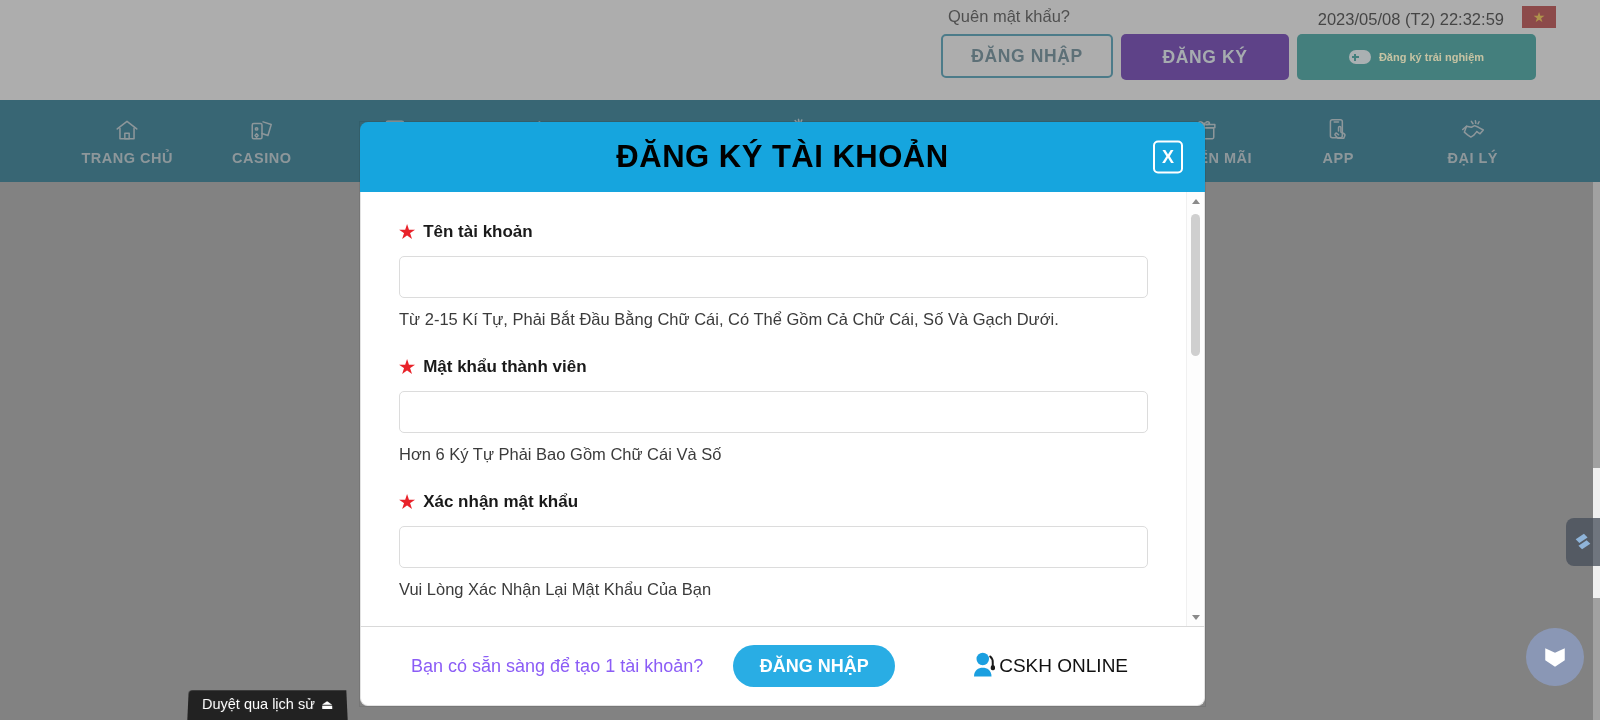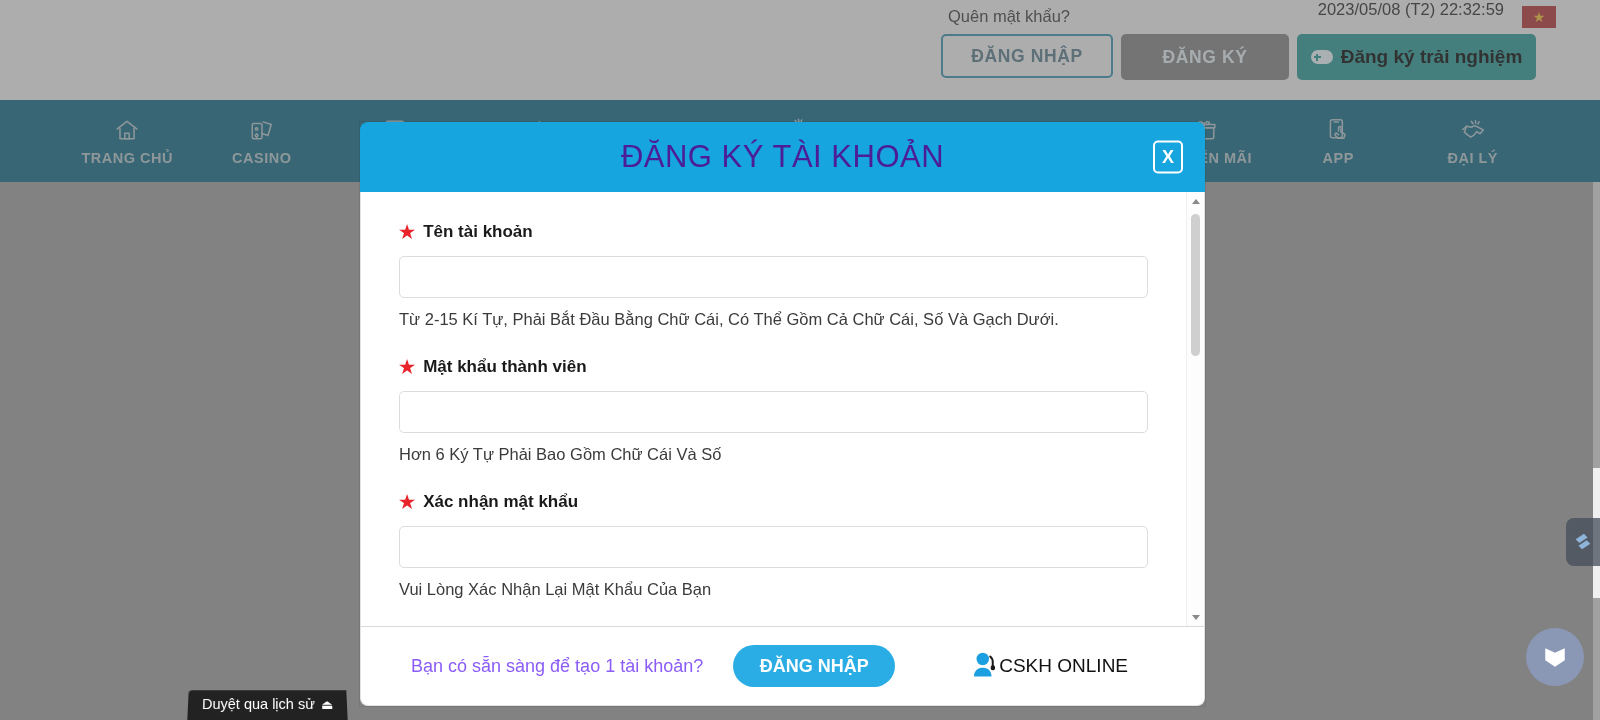--- a/index.html
+++ b/index.html
@@ -43,21 +43,21 @@
   .logo-tag {
     font-size: 15.5px; font-weight: bold; font-style: italic;
     color: #1b6e96; letter-spacing: .4px; line-height: 20px;
     white-space: nowrap;
   }
   .forgot {
     position: absolute; left: 948px; top: 7px;
     font-size: 16.5px; color: #333; white-space: nowrap;
   }
   .datetime {
-    position: absolute; right: 96px; top: 0;
+    position: absolute; right: 96px; top: 10px;
     font-size: 16.5px; color: #222; white-space: nowrap;
   }
   .flag {
     position: absolute; right: 44px; top: 6px;
     width: 34px; height: 22px;
     background: #9c2a2a;
     display: flex; align-items: center; justify-content: center;
   }
   .flag .star { color: #d8a82b; font-size: 14px; line-height: 14px; }
 
@@ -67,31 +67,31 @@
     border: 2px solid #2d7f96; border-radius: 5px;
     background: transparent; color: #4a6b78;
     font-size: 17.5px; font-weight: bold; letter-spacing: .6px;
     display: flex; align-items: center; justify-content: center;
     cursor: pointer;
   }
   .btn-register-top {
     position: absolute; left: 1121px; top: 34px;
     width: 168px; height: 46px;
     border: none; border-radius: 5px;
-    background: #737373; color: #c9d3d7;
+    background: #4c1d95; color: #c9d3d7;
     font-size: 17.5px; font-weight: bold; letter-spacing: .6px;
     display: flex; align-items: center; justify-content: center;
     cursor: pointer;
   }
   .btn-trial-top {
     position: absolute; left: 1297px; top: 34px;
     width: 239px; height: 46px;
     border: none; border-radius: 5px;
-    background: #1f8581; color: #000000;
-    font-size: 19px; font-weight: bold;
+    background: #1f8581; color: #fef9c3;
+    font-size: 11px; font-weight: bold;
     display: flex; align-items: center; justify-content: center; gap: 8px;
     overflow: hidden; white-space: nowrap;
     cursor: pointer;
   }
   .gamepad {
     display: inline-block; width: 22px; height: 14px;
     background: #cfdadc; border-radius: 7px; position: relative; flex: none;
   }
   .gamepad::before, .gamepad::after {
     content: ""; position: absolute; background: #1f8581;
@@ -196,21 +196,21 @@
     box-shadow: 0 0 0 1px rgba(0,0,0,0.08);
   }
   .modal-head {
     position: relative;
     height: 70px; flex: none;
     background: #16a5de;
     border-radius: 8px 8px 0 0;
     display: flex; align-items: center; justify-content: center;
   }
   .modal-title {
-    font-size: 31px; font-weight: normal; color: #4c1d95;
+    font-size: 31px; font-weight: bold; color: #000000;
     letter-spacing: .5px;
   }
   .modal-close {
     position: absolute; right: 22px; top: 50%;
     transform: translateY(-50%);
     width: 30px; height: 33px;
     border: 2px solid #fff; border-radius: 5px;
     background: transparent; color: #fff;
     font-size: 18px; font-weight: bold;
     display: flex; align-items: center; justify-content: center;

